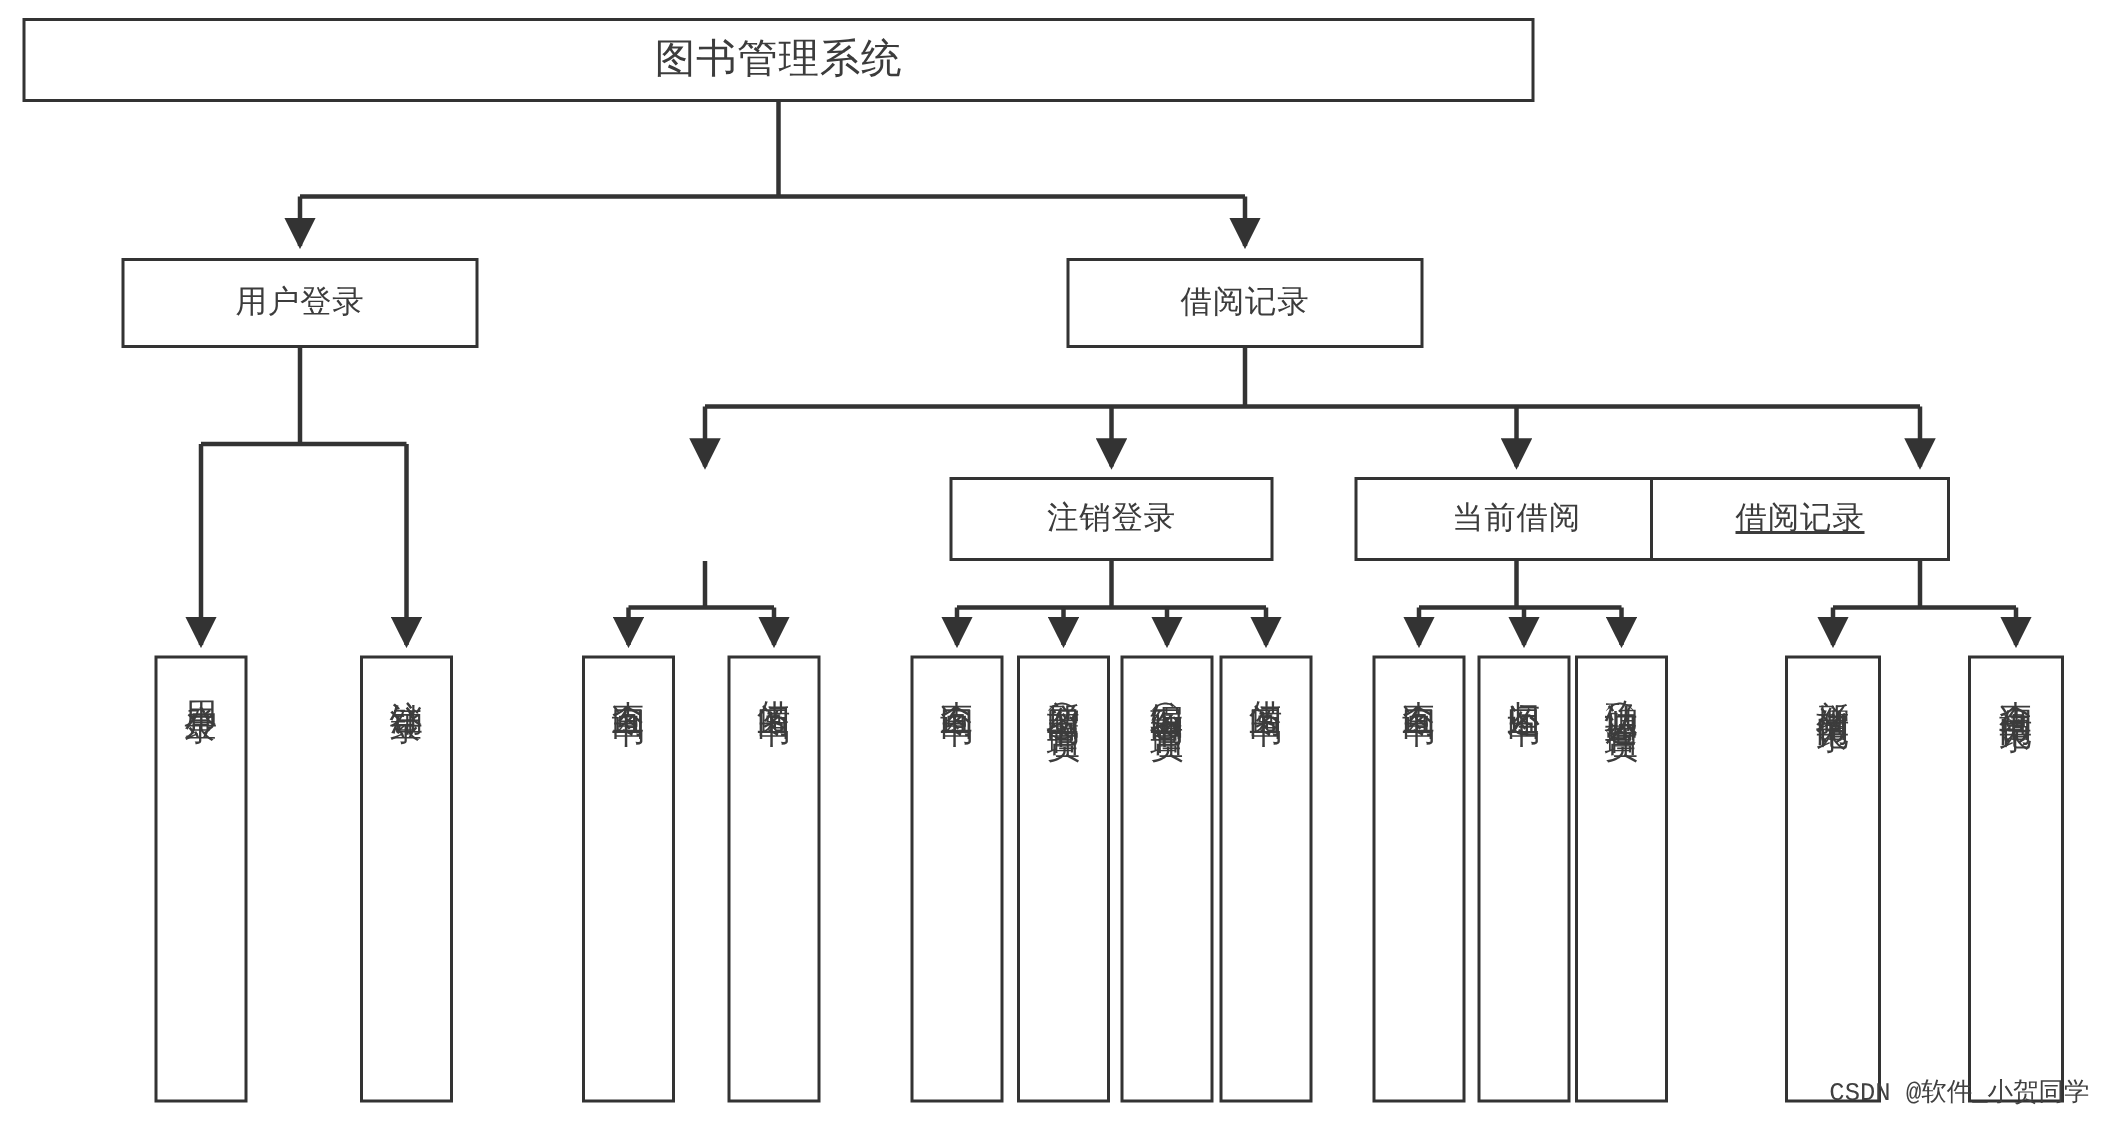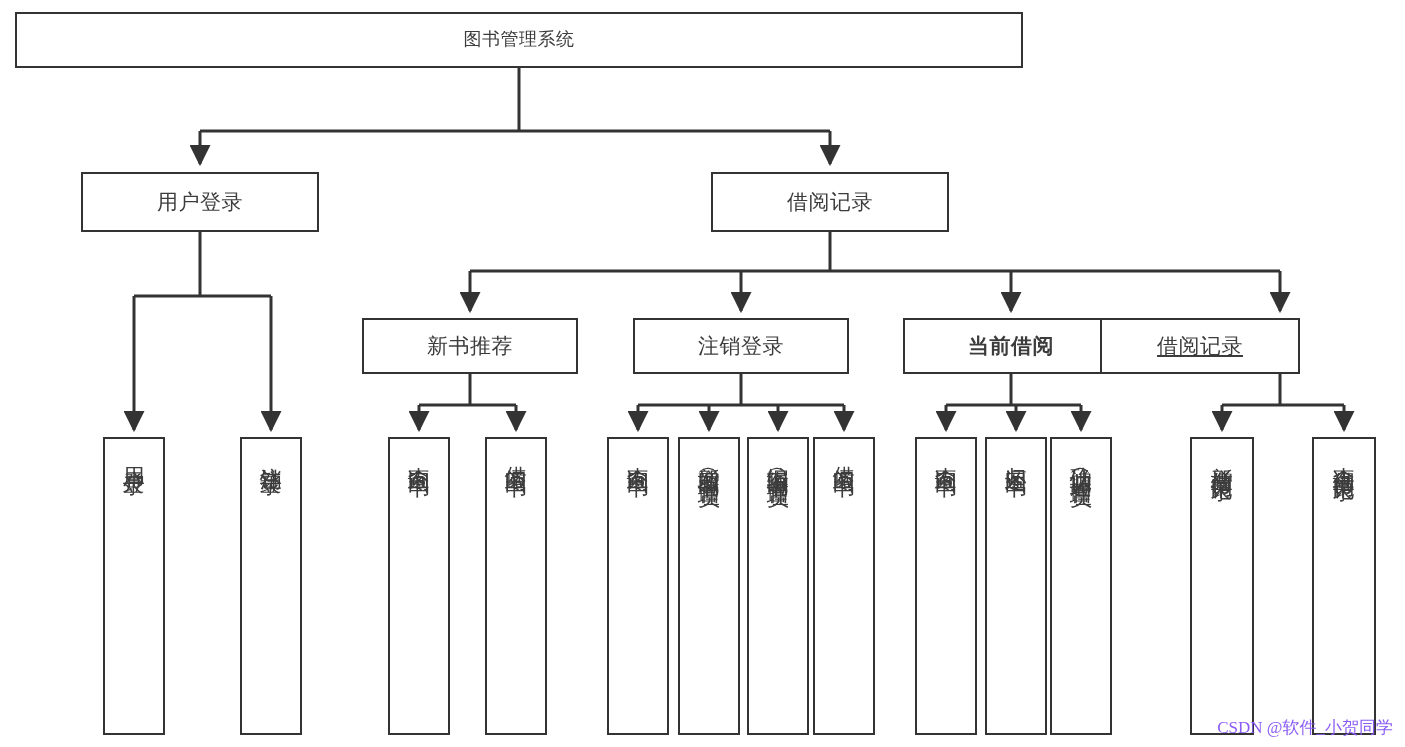--- a/index.html
+++ b/index.html
@@ -52,31 +52,31 @@
   .node.vert .node-label {
     writing-mode: vertical-rl;
     text-orientation: upright;
     font-size: 22px;
     line-height: 1.25;
     letter-spacing: 3px;
     white-space: nowrap;
     text-align: left;
   }
   #root-node .node-label {
-    font-size: 18px;
+    font-size: 27px;
   }
   #watermark {
     position: absolute;
     right: 12px;
     bottom: 8px;
     font-size: 17px;
-    color: #8b5cf6;
+    color: #404040;
     z-index: 5;
     white-space: nowrap;
-    font-family: Liberation Serif, serif;
+    font-family: Liberation Mono, monospace;
   }
 </style>
 </head>
 <body>
 
 <div id="diagram-root">
 
   <svg id="diagram-svg" viewBox="0 0 1405 747" xmlns="http://www.w3.org/2000/svg">
     <defs>
       <marker id="arrow" viewBox="0 0 10 10" refX="9" refY="5" markerWidth="7" markerHeight="7" orient="auto-start-reverse">
@@ -131,27 +131,24 @@
     <span class="node-label">图书管理系统</span>
   </div>
 
   <div class="node horiz" style="left: 81px; top: 172px; width: 238px; height: 60px;">
     <span class="node-label">用户登录</span>
   </div>
   <div class="node horiz" style="left: 711px; top: 172px; width: 238px; height: 60px;">
     <span class="node-label">借阅记录</span>
   </div>
 
-  <div class="node horiz" style="left: 362px; top: 318px; width: 216px; height: 56px;">
-    <span class="node-label">新书推荐</span>
-  </div>
   <div class="node horiz" style="left: 633px; top: 318px; width: 216px; height: 56px;">
     <span class="node-label">注销登录</span>
   </div>
-  <div class="node horiz" style="left: 903px; top: 318px; width: 216px; height: 56px; font-weight: bold;">
+  <div class="node horiz" style="left: 903px; top: 318px; width: 216px; height: 56px;">
     <span class="node-label">当前借阅</span>
   </div>
   <div class="node horiz" style="left: 1100px; top: 318px; width: 200px; height: 56px; text-decoration: underline;">
     <span class="node-label">借阅记录</span>
   </div>
 
   <div class="node vert" style="left: 103px; top: 437px; width: 62px; height: 298px;">
     <span class="node-label">用户登录</span>
   </div>
   <div class="node vert" style="left: 240px; top: 437px; width: 62px; height: 298px;">

